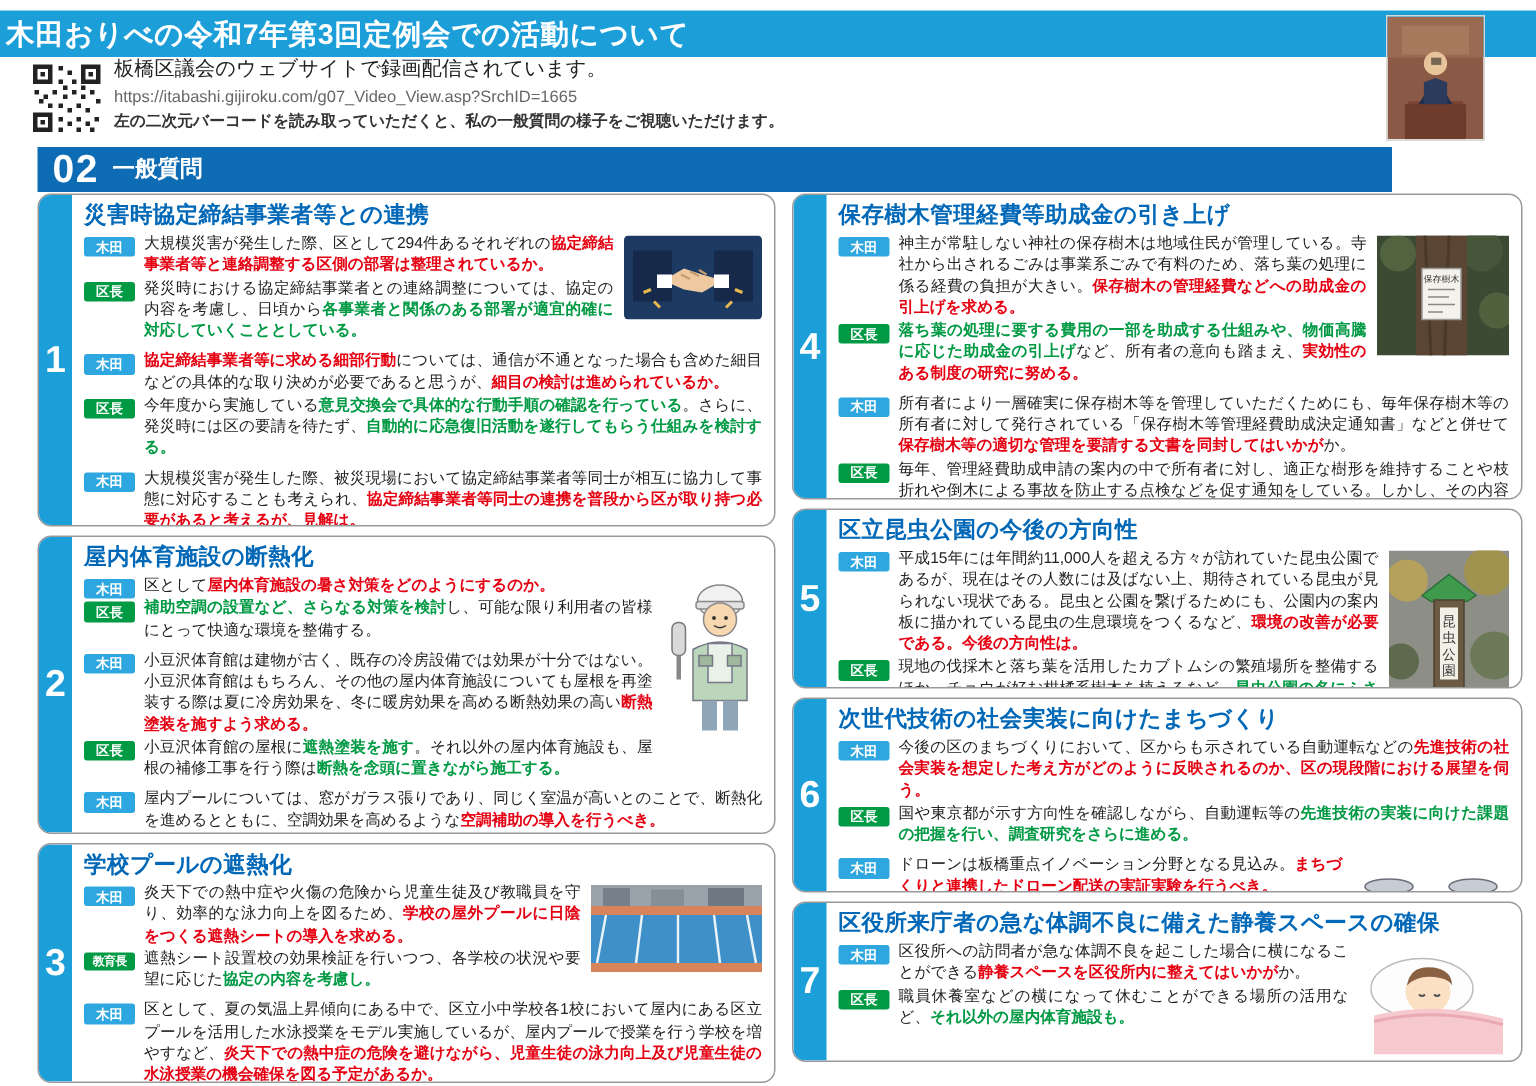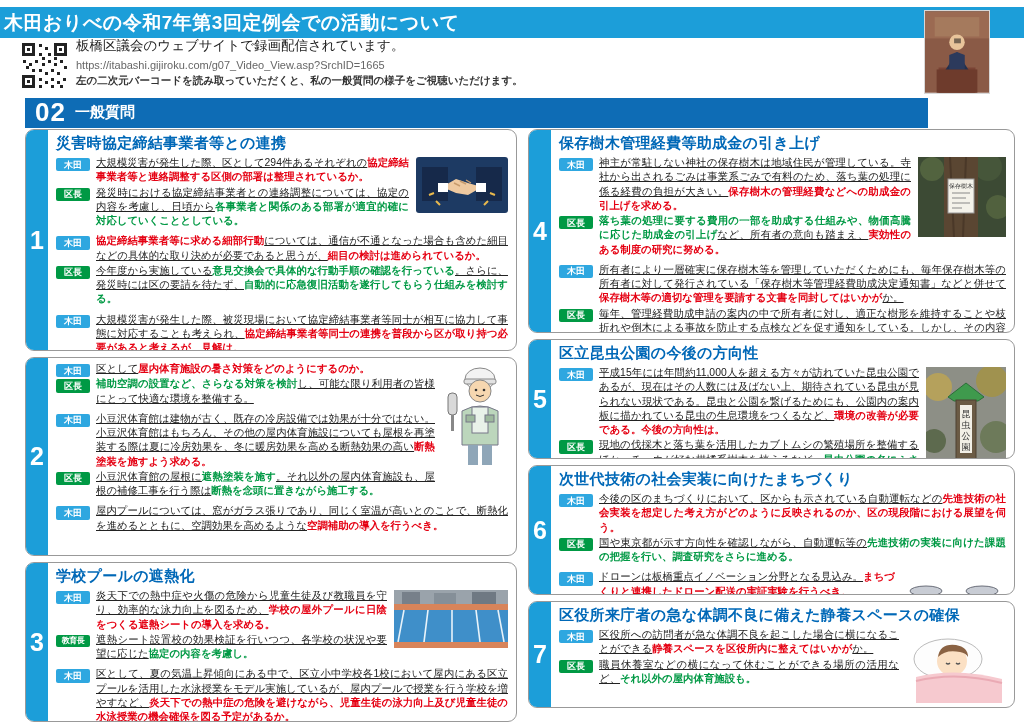--- a/index.html
+++ b/index.html
@@ -35,21 +35,21 @@
   .numbar { width:22px; background:var(--cyan); color:#fff; display:flex; align-items:center; justify-content:center; font-size:25px; font-weight:bold; flex:none; }
   .card-body { flex:1; padding:3px 8px 4px 8px; overflow:hidden; }
   .card-title { font-size:15px; font-weight:bold; color:var(--titleblue); margin:1px 0 3px 0; letter-spacing:.3px; }
   .group { margin-bottom:6px; }
   .group:last-child { margin-bottom:0; }
   .qa { position:relative; padding-left:40px; font-size:10.4px; line-height:1.37; color:#222; margin:1px 0; text-align:justify; }
   .badge { position:absolute; left:0; top:2px; width:34px; text-align:center; font-size:9px; font-weight:bold; color:#fff; border-radius:2px; padding:1.5px 0; line-height:1.15; white-space:nowrap; }
   .badge.small { font-size:8px; letter-spacing:-0.5px; }
   .b-blue { background:var(--kidablue); }
   .b-green { background:var(--green); }
-  .seg-n { color:#222;text-decoration:underline; }
+  .seg-n { color:#222; }
   .seg-r { color:var(--red); font-weight:bold; }
   .seg-g { color:var(--green); font-weight:bold; }
   .illus { float:right; margin:1px 0 4px 7px; border-radius:3px; flex:none; }
 </style>
 </head>
 <body>
 
 <div class="page">
 
   <div class="header-bar">
@@ -144,20 +144,21 @@
             <div class="qa"><span class="badge b-green">区長</span><span class="seg-n">今年度から実施している</span><span class="seg-g">意見交換会で具体的な行動手順の確認を行っている</span><span class="seg-n">。さらに、発災時には区の要請を待たず、</span><span class="seg-g">自動的に応急復旧活動を遂行してもらう仕組みを検討する。</span></div>
           </div>
           <div class="group">
             <div class="qa"><span class="badge b-blue">木田</span><span class="seg-n">大規模災害が発生した際、被災現場において協定締結事業者等同士が相互に協力して事態に対応することも考えられ、</span><span class="seg-r">協定締結事業者等同士の連携を普段から区が取り持つ必要があると考えるが、見解は。</span></div>
           </div>
         </div>
       </div>
       <div class="card pos-2">
         <div class="numbar">2</div>
         <div class="card-body">
+          <div class="card-title">屋内体育施設の断熱化</div>
           <div class="group">
             <span class="illus"><svg width="66" height="104" viewBox="0 0 66 104">
                 <rect width="66" height="104" fill="#fff"></rect>
                 <ellipse cx="38" cy="16" rx="15" ry="11" fill="#f2f2f2" stroke="#888"></ellipse>
                 <rect x="22" y="16" width="32" height="5" rx="2" fill="#e2e2e2" stroke="#888"></rect>
                 <circle cx="38" cy="28" r="11" fill="#f6d7b0" stroke="#888"></circle>
                 <circle cx="34" cy="27" r="1.3" fill="#333"></circle>
                 <circle cx="42" cy="27" r="1.3" fill="#333"></circle>
                 <path d="M34 32 q4 3 8 0" stroke="#333" fill="none"></path>
                 <path d="M20 48 q18 -10 36 0 l0 34 -36 0 Z" fill="#bcd6bc" stroke="#778"></path>

